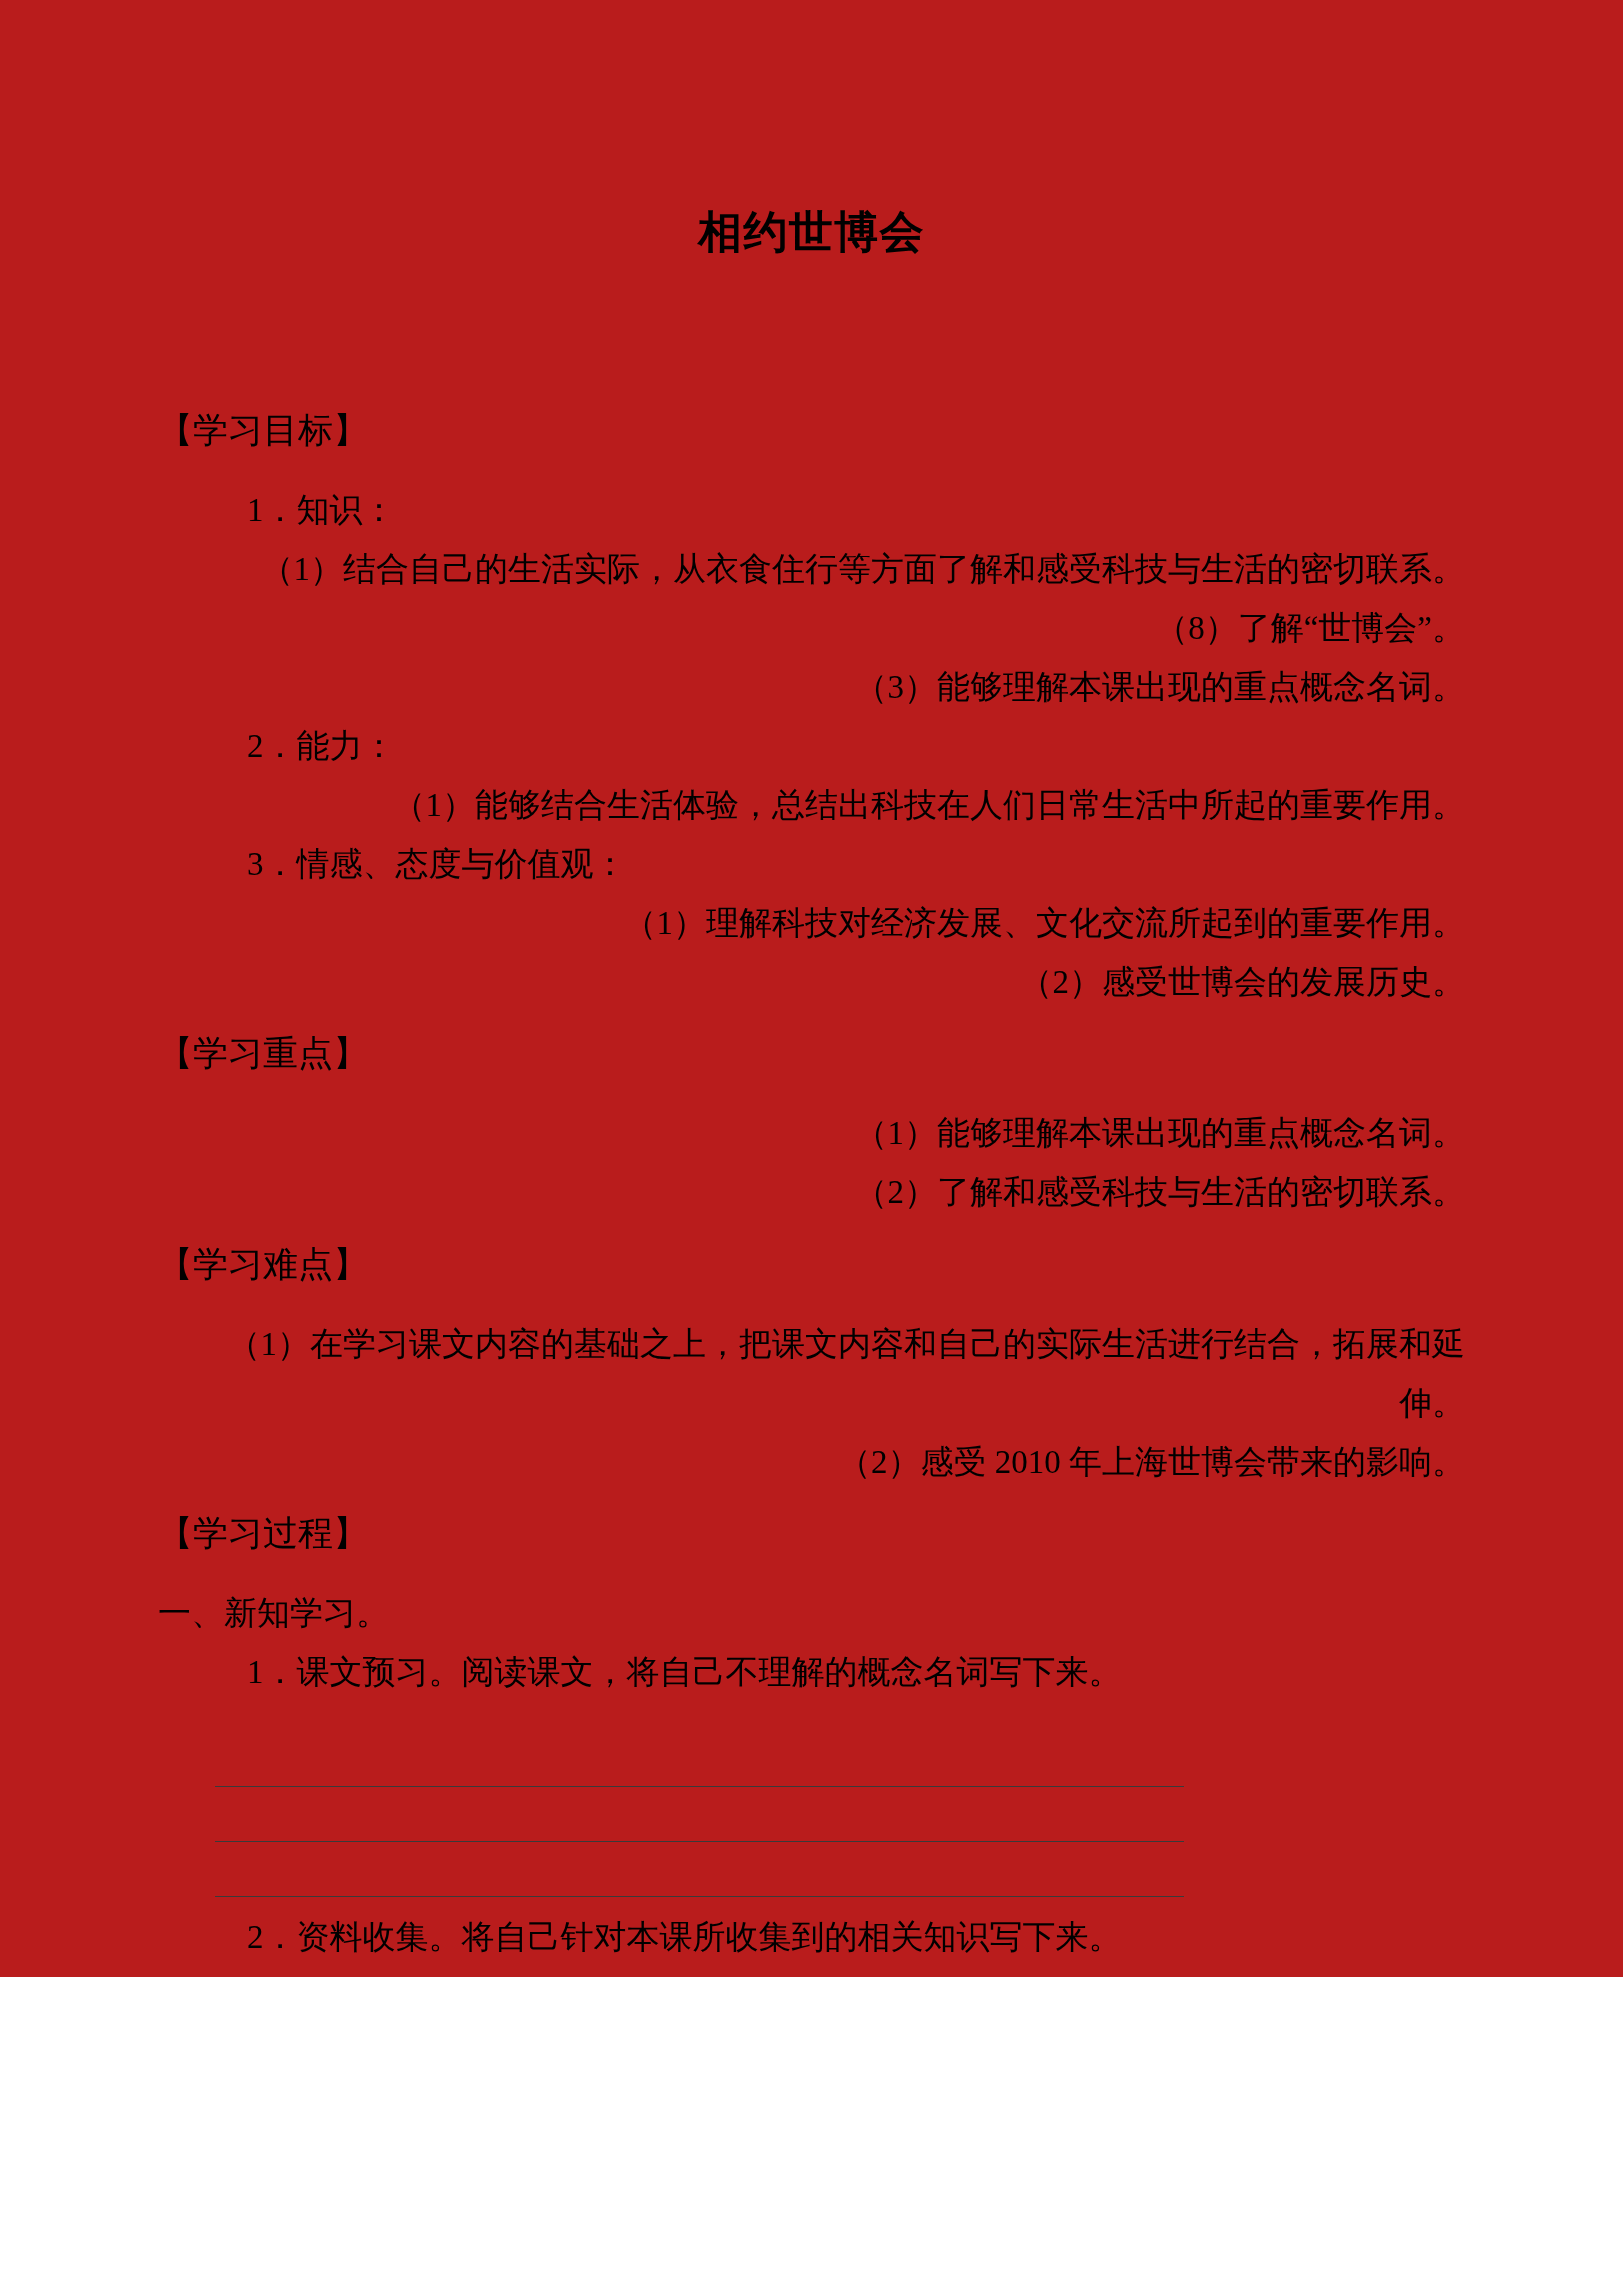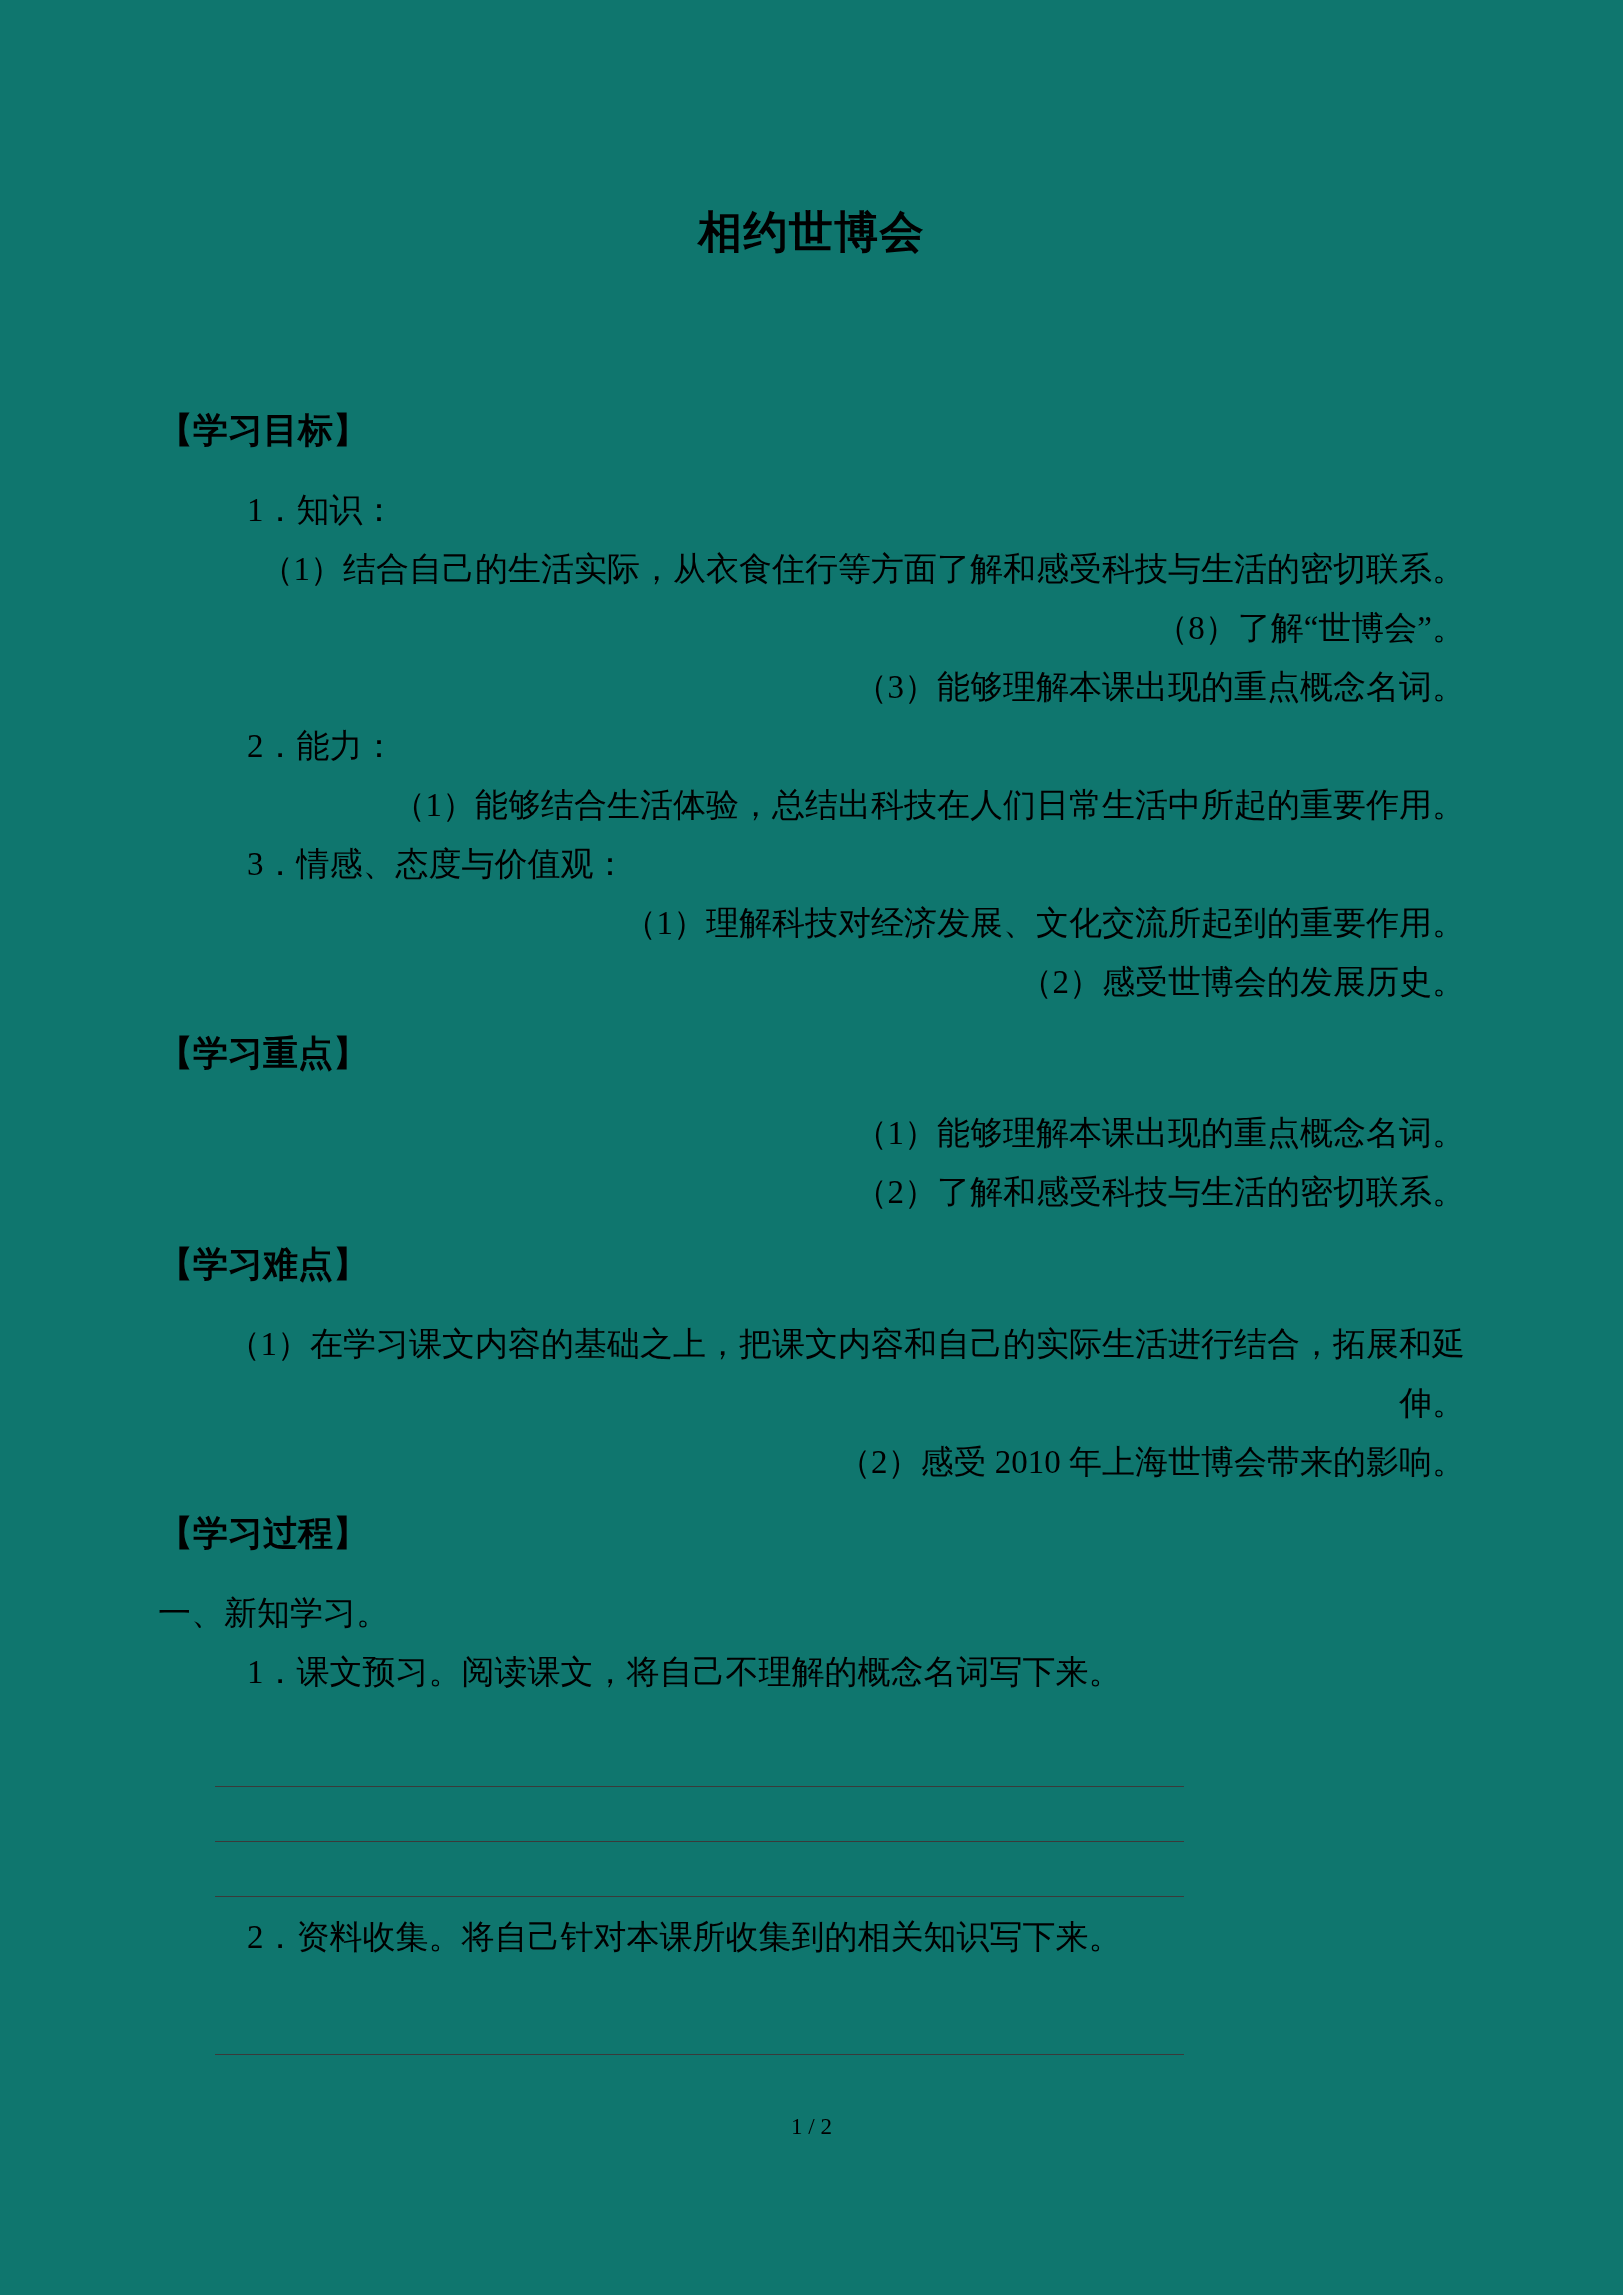--- a/index.html
+++ b/index.html
@@ -6,36 +6,36 @@
   html, body { background: #ffffff; }
   body {
     width: 1623px;
     height: 2295px;
     color: #000;
     font-family: "Liberation Serif", "DejaVu Serif", serif;
   }
   .page {
     position: relative;
     width: 1623px;
-    height: 2295px;
+    height: 1977px;
     padding: 208px 158px 0 158px;
     overflow: hidden;
-    background: #0f766e;
+    background: #b91c1c;
   }
   .doc-title {
     text-align: center;
     font-family: "Liberation Sans", "DejaVu Sans", sans-serif;
     font-weight: bold;
     font-size: 44px;
     line-height: 48px;
     letter-spacing: 1.4px;
   }
   .sec-heading {
     font-family: "Liberation Sans", "DejaVu Sans", sans-serif;
-    font-weight: bold;
+    font-weight: normal;
     font-size: 35px;
     line-height: 49px;
     margin-top: 16.4px;
     margin-bottom: 27px;
   }
   .sec-heading.first {
     margin-top: 149px;
   }
   .line {
     font-size: 33px;

